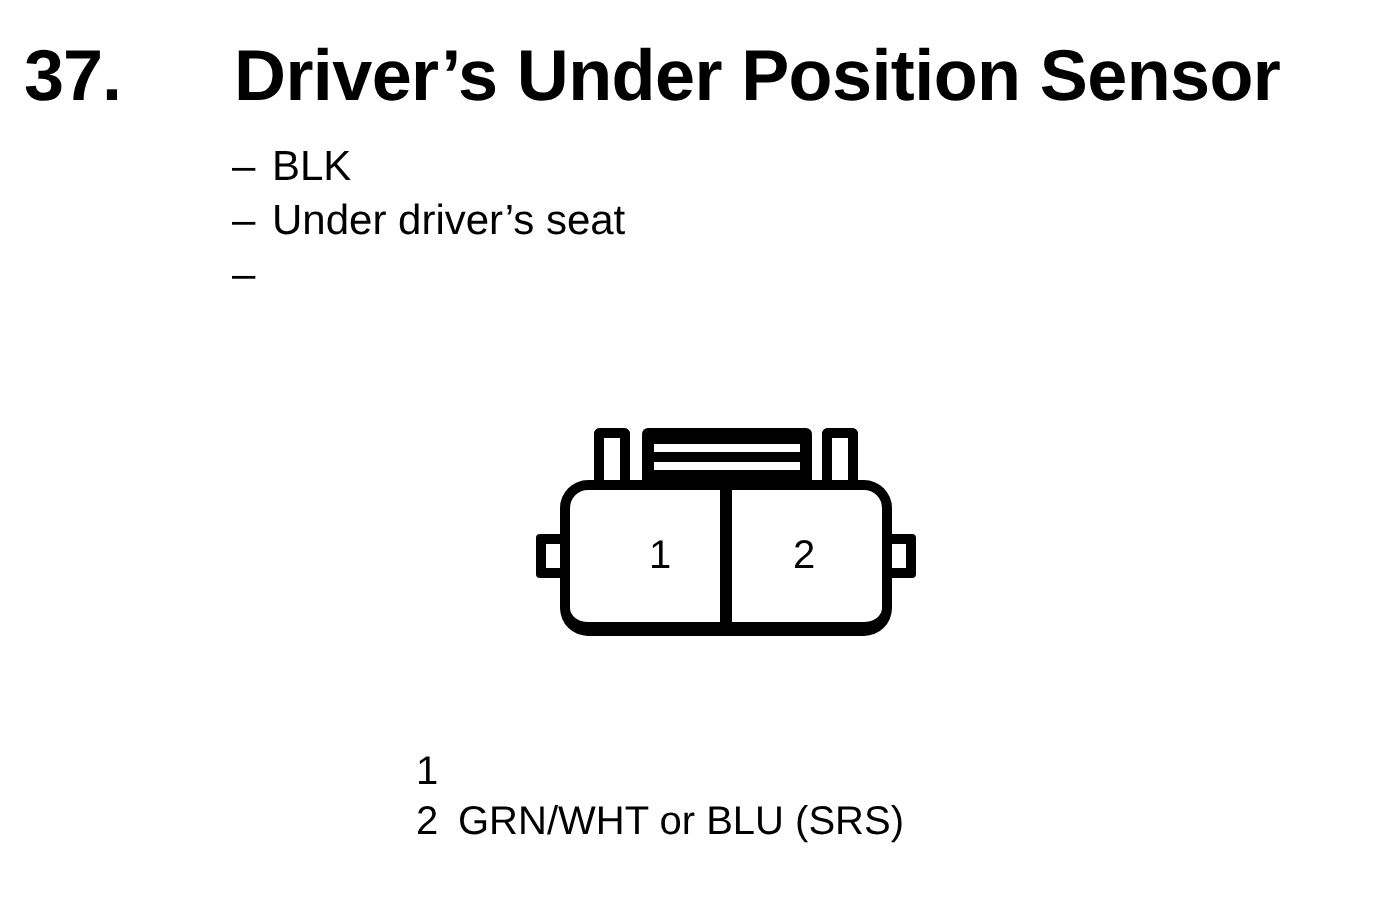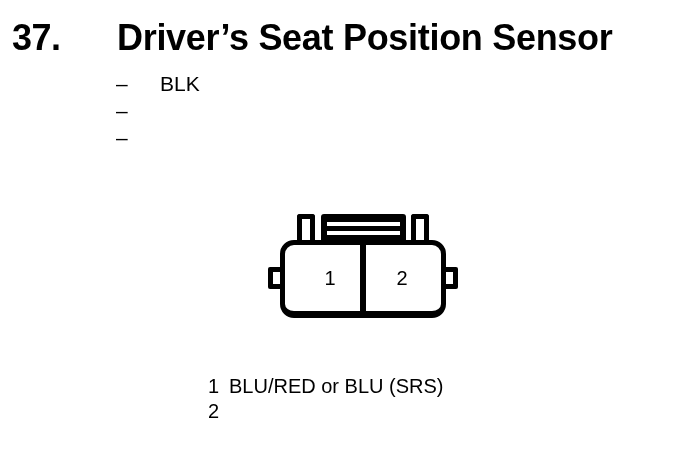--- a/index.html
+++ b/index.html
@@ -59,21 +59,20 @@
     display: flex;
     align-items: baseline;
   }
   .spec-dash {
     display: inline-block;
     width: 20px;
     flex: none;
   }
   .spec-text {
     display: inline-block;
-    margin-left: 24px;
   }
 
   
   #connector-diagram {
     position: absolute;
     left: 268px;
     top: 210px;
     width: 190px;
     height: 115px;
   }
@@ -212,30 +211,31 @@
   }
   .legend-desc {
     display: inline-block;
   }
 </style>
 </head>
 <body>
 
 <div id="header">
   <div id="item-number">37.</div>
-  <div id="page-title">Driver’s Seat Position Sensor</div>
+  <div id="page-title">Driver’s Under Position Sensor</div>
 </div>
 
 <div id="spec-list">
   <div class="spec-item">
     <span class="spec-dash">–</span>
     <span class="spec-text">BLK</span>
   </div>
   <div class="spec-item">
     <span class="spec-dash">–</span>
+    <span class="spec-text">Under driver’s seat</span>
   </div>
   <div class="spec-item">
     <span class="spec-dash">–</span>
   </div>
 </div>
 
 <div id="connector-diagram">
 
   <div id="latch">
     <div class="latch-post" id="latch-post-left"></div>
@@ -253,18 +253,18 @@
     <div id="cavity-divider"></div>
     <div class="cavity-label" id="cavity-label-1">1</div>
     <div class="cavity-label" id="cavity-label-2">2</div>
   </div>
 
 </div>
 
 <div id="pin-legend">
   <div class="legend-row">
     <span class="legend-pin">1</span>
-    <span class="legend-desc">BLU/RED or BLU (SRS)</span>
   </div>
   <div class="legend-row">
     <span class="legend-pin">2</span>
+    <span class="legend-desc">GRN/WHT or BLU (SRS)</span>
   </div>
 </div>
 
 </body></html>

